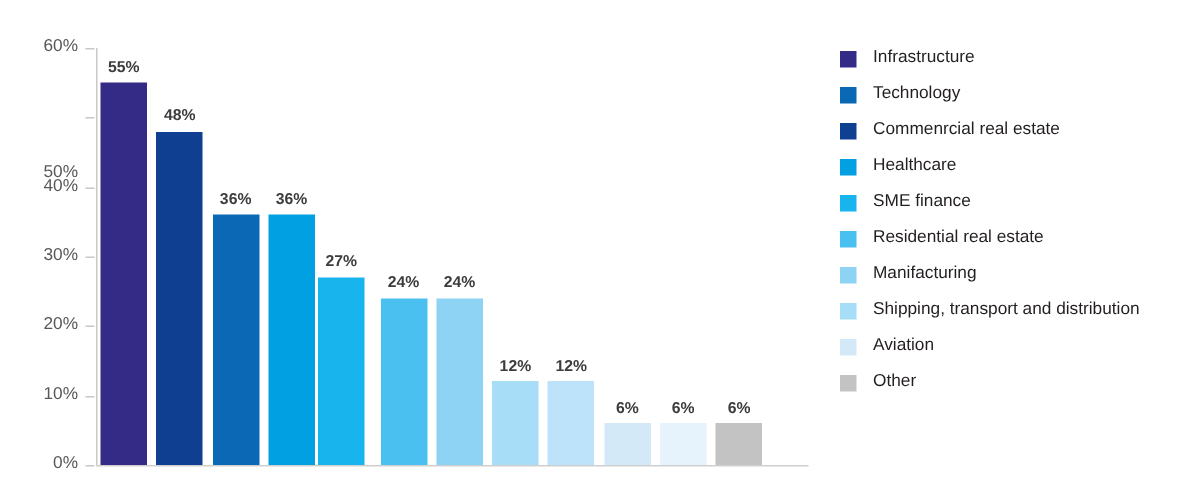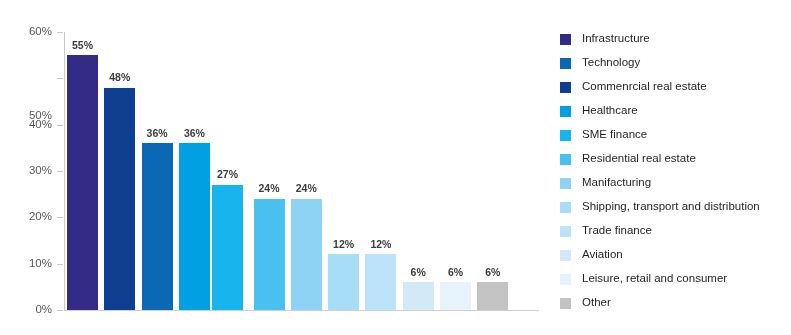--- a/index.html
+++ b/index.html
@@ -241,30 +241,22 @@
       </div>
       <div class="legend-row">
         <span class="legend-swatch" style="background: rgb(142, 211, 244);"></span>
         <span class="legend-label">Manifacturing</span>
       </div>
       <div class="legend-row">
         <span class="legend-swatch" style="background: rgb(168, 221, 247);"></span>
         <span class="legend-label">Shipping, transport and distribution</span>
       </div>
       <div class="legend-row">
-        <span class="legend-swatch" style="background: rgb(188, 227, 249);"></span>
-        <span class="legend-label">Trade finance</span>
-      </div>
-      <div class="legend-row">
         <span class="legend-swatch" style="background: rgb(211, 233, 248);"></span>
         <span class="legend-label">Aviation</span>
       </div>
       <div class="legend-row">
-        <span class="legend-swatch" style="background: rgb(230, 243, 252);"></span>
-        <span class="legend-label">Leisure, retail and consumer</span>
-      </div>
-      <div class="legend-row">
         <span class="legend-swatch" style="background: rgb(195, 195, 195);"></span>
         <span class="legend-label">Other</span>
       </div>
     </div>
 
 </div>
 
 </body></html>

